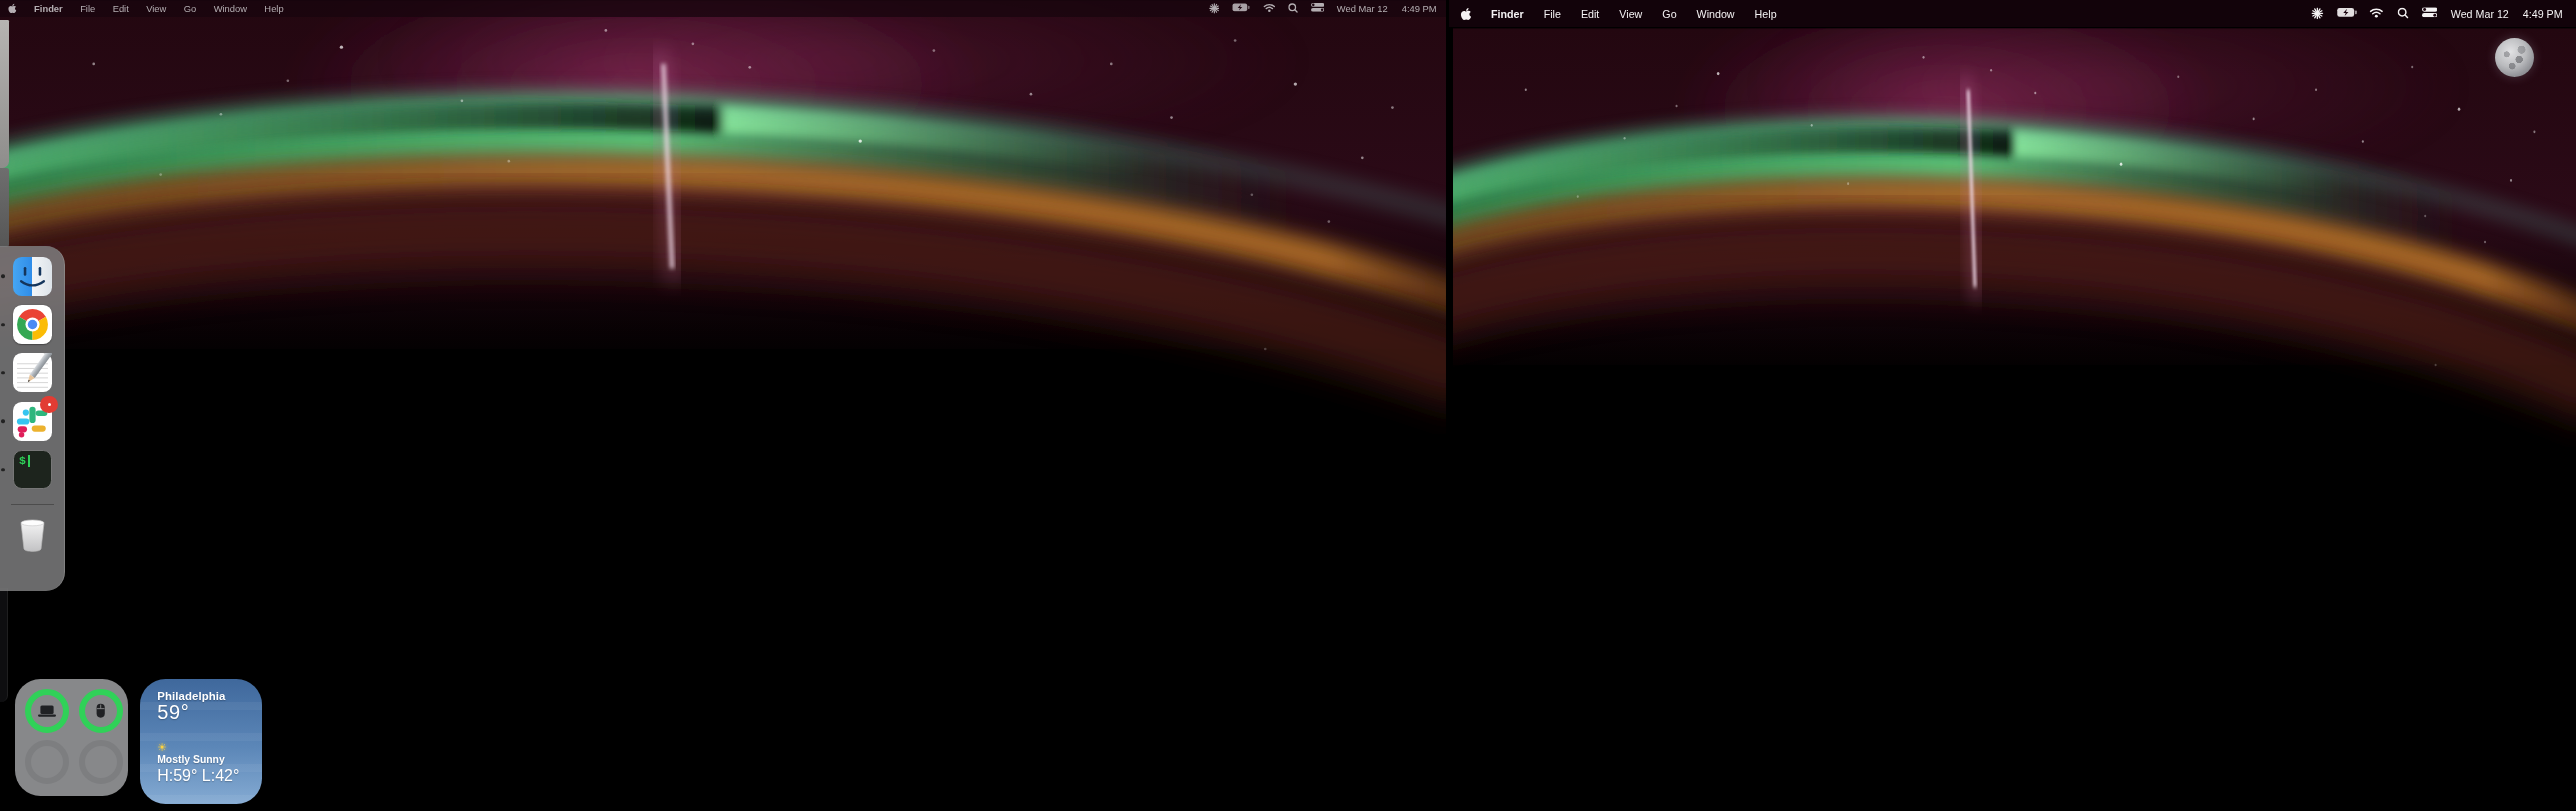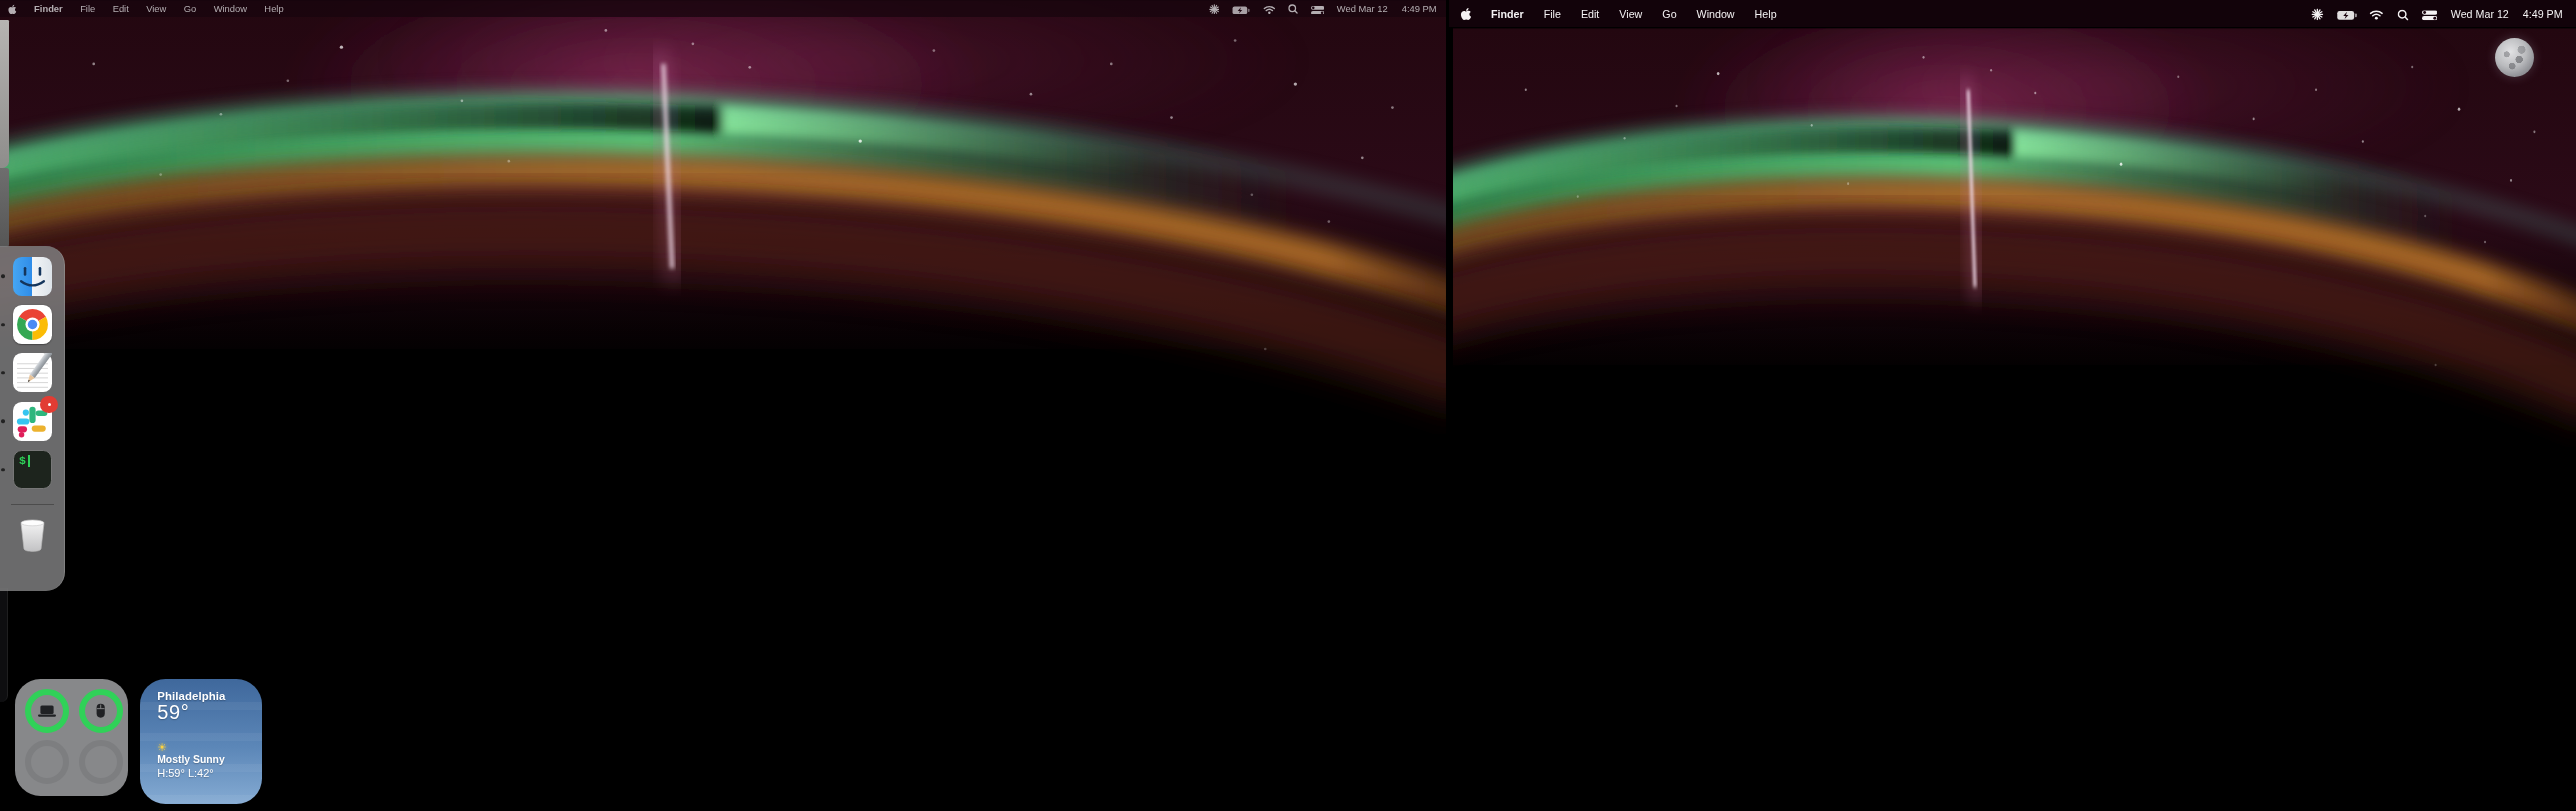--- a/index.html
+++ b/index.html
@@ -12,21 +12,21 @@
   .display-right { left:1449px; width:1127px; }
 
   .wallpaper { position:absolute; left:0; top:0; width:100%; height:100%; }
   .display-right .wallpaper { top:28px; left:4px; width:calc(100% - 4px); height:784px; }
 
   
   .menubar { position:absolute; left:0; top:0; width:100%; display:flex;
              align-items:center; justify-content:space-between; z-index:30; }
   .mb-left-bar  { height:17.4px; background:rgba(24,5,14,.78); color:#b4aeb2; font-size:9.4px; padding:0 9.4px 0 8px; }
   .mb-right-bar { height:27px; background:rgba(22,4,12,.82); color:#f4f2f3; font-size:10.7px; padding:0 13.4px 0 12px; }
-  .mb-group { display:flex; align-items:flex-end; }
+  .mb-group { display:flex; align-items:flex-start; }
   .mb-menus { gap:17.4px; }
   .mb-right-bar .mb-menus { gap:20px; }
   .mb-app { font-weight:700; }
   .mb-item { font-weight:400; white-space:nowrap; }
   .mb-status { gap:12.7px; }
   .mb-right-bar .mb-status { gap:14.8px; }
   .micon { display:flex; align-items:center; }
   .micon svg { display:block; }
   .mb-right-bar .micon svg { transform:scale(1.15); }
   .mb-clock { display:flex; gap:14px; white-space:nowrap; }
@@ -73,21 +73,21 @@
   .ring-off { border:6px solid #7d7e80; }
   .widget-weather { width:122px; height:125px; color:#fff; padding:10.7px 8px 0 17.4px;
       background:
         repeating-linear-gradient(180deg, rgba(255,255,255,0) 0 23px, rgba(255,255,255,.05) 23px 31px),
         linear-gradient(180deg,#3f689c 0%, #5c87b8 55%, #85abd3 100%);
       text-shadow:0 0.7px 1.3px rgba(0,0,0,.25); }
   .w-city { font-size:11.4px; font-weight:700; letter-spacing:0.1px; }
   .w-temp { font-size:20px; font-weight:300; line-height:1.08; letter-spacing:0.7px; }
   .w-sun  { font-size:10.7px; color:#ffd33d; margin-top:17.4px; text-shadow:0 0 4px rgba(255,210,60,.8); }
   .w-cond { font-size:10.4px; font-weight:700; }
-  .w-hilo { font-size:11px; font-weight:400; margin-top:2px; }
+  .w-hilo { font-size:16px; font-weight:400; margin-top:2px; }
 
   
   .moon { position:absolute; top:38px; right:42px; width:39px; height:39px; border-radius:50%; z-index:28;
     background:
       radial-gradient(circle at 62% 55%, rgba(86,87,92,.55) 0 11%, rgba(0,0,0,0) 12%),
       radial-gradient(circle at 44% 72%, rgba(86,87,92,.5) 0 9%, rgba(0,0,0,0) 10%),
       radial-gradient(circle at 30% 42%, rgba(96,97,102,.45) 0 8%, rgba(0,0,0,0) 9%),
       radial-gradient(circle at 68% 30%, rgba(96,97,102,.4) 0 10%, rgba(0,0,0,0) 11%),
       radial-gradient(circle at 40% 35%, #e2e2e4 0%, #babbbe 45%, #94959a 70%, #6e6f74 100%);
     box-shadow:0 0 10.7px rgba(210,210,225,.22); }

